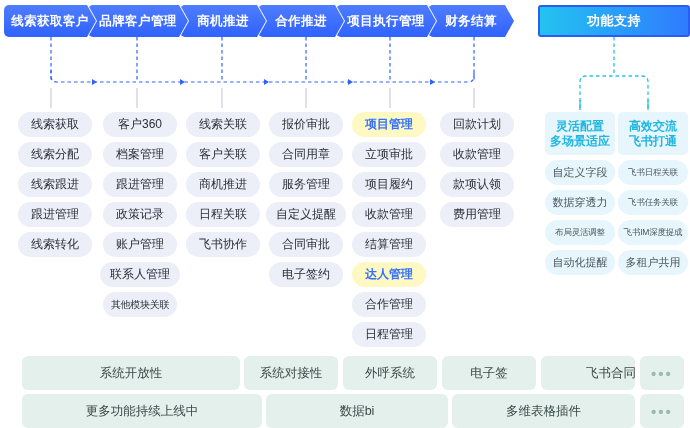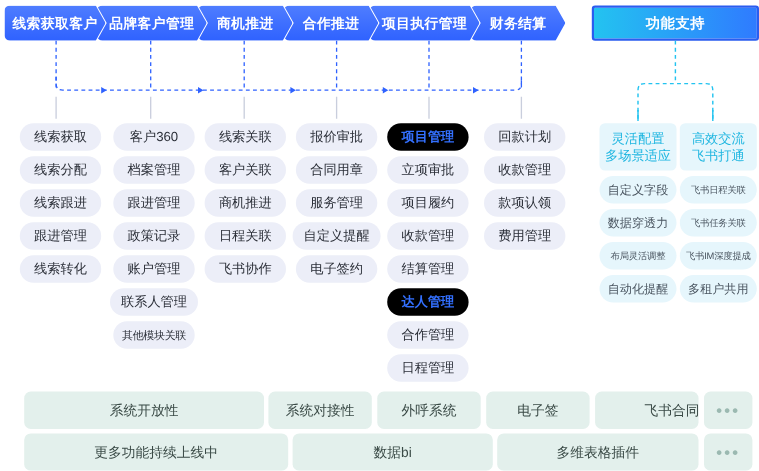--- a/index.html
+++ b/index.html
@@ -42,28 +42,28 @@
 
   
   .col{position:absolute;display:flex;flex-direction:column;align-items:center;gap:5px;}
   .pill{
     height:25px;min-width:74px;box-sizing:border-box;
     background:#eceef8;border-radius:13px;
     color:#2b2f38;font-size:12px;
     display:flex;align-items:center;justify-content:center;
     padding:0 10px;white-space:nowrap;
   }
-  .pill.hl{color:#3370ff;background:#000000;font-weight:600;}
+  .pill.hl{color:#3370ff;background:#fef9c3;font-weight:600;}
   .pill.small{font-size:10px;letter-spacing:-.3px;padding:0 6px;}
 
   
   .cyan-head{
     width:70px;height:43px;box-sizing:border-box;
     background:#e6f6fc;border-radius:5px;
-    color:#1fb6e0;font-size:12px;font-weight:400;line-height:15px;
+    color:#1fb6e0;font-size:12px;font-weight:700;line-height:15px;
     display:flex;flex-direction:column;align-items:center;justify-content:center;
     text-align:center;
   }
   .cyan-pill{
     height:25px;width:70px;box-sizing:border-box;
     background:#e6f6fc;border-radius:13px;
     color:#4a5560;font-size:11px;
     display:flex;align-items:center;justify-content:center;
     white-space:nowrap;
   }
@@ -172,20 +172,21 @@
         <div class="pill">客户关联</div>
         <div class="pill">商机推进</div>
         <div class="pill">日程关联</div>
         <div class="pill">飞书协作</div>
       </div>
       <div class="col" style="left: 266px; top: 112px;">
         <div class="pill">报价审批</div>
         <div class="pill">合同用章</div>
         <div class="pill">服务管理</div>
         <div class="pill">自定义提醒</div>
+        <div class="pill">合同审批</div>
         <div class="pill">电子签约</div>
       </div>
       <div class="col" style="left: 352px; top: 112px;">
         <div class="pill hl">项目管理</div>
         <div class="pill">立项审批</div>
         <div class="pill">项目履约</div>
         <div class="pill">收款管理</div>
         <div class="pill">结算管理</div>
         <div class="pill hl">达人管理</div>
         <div class="pill">合作管理</div>

